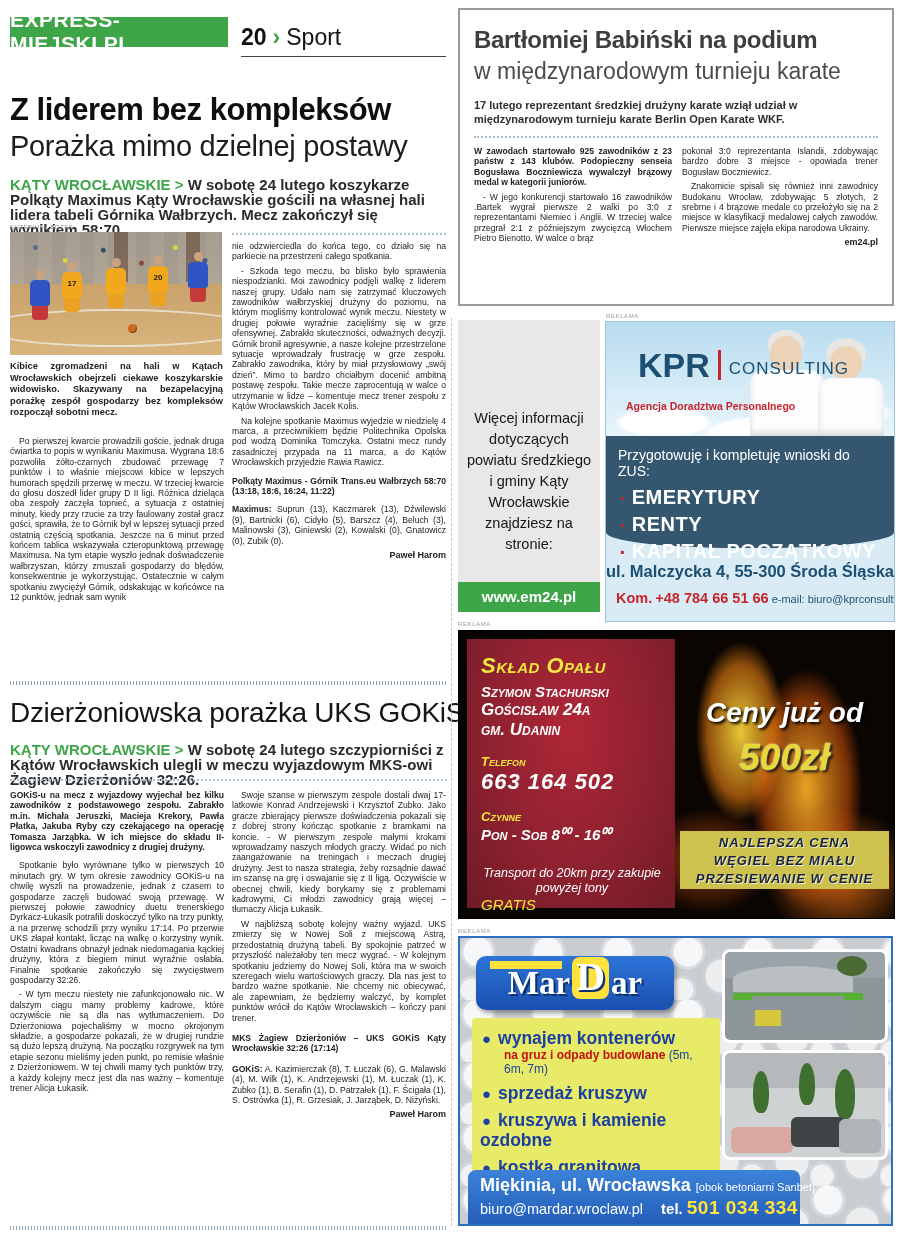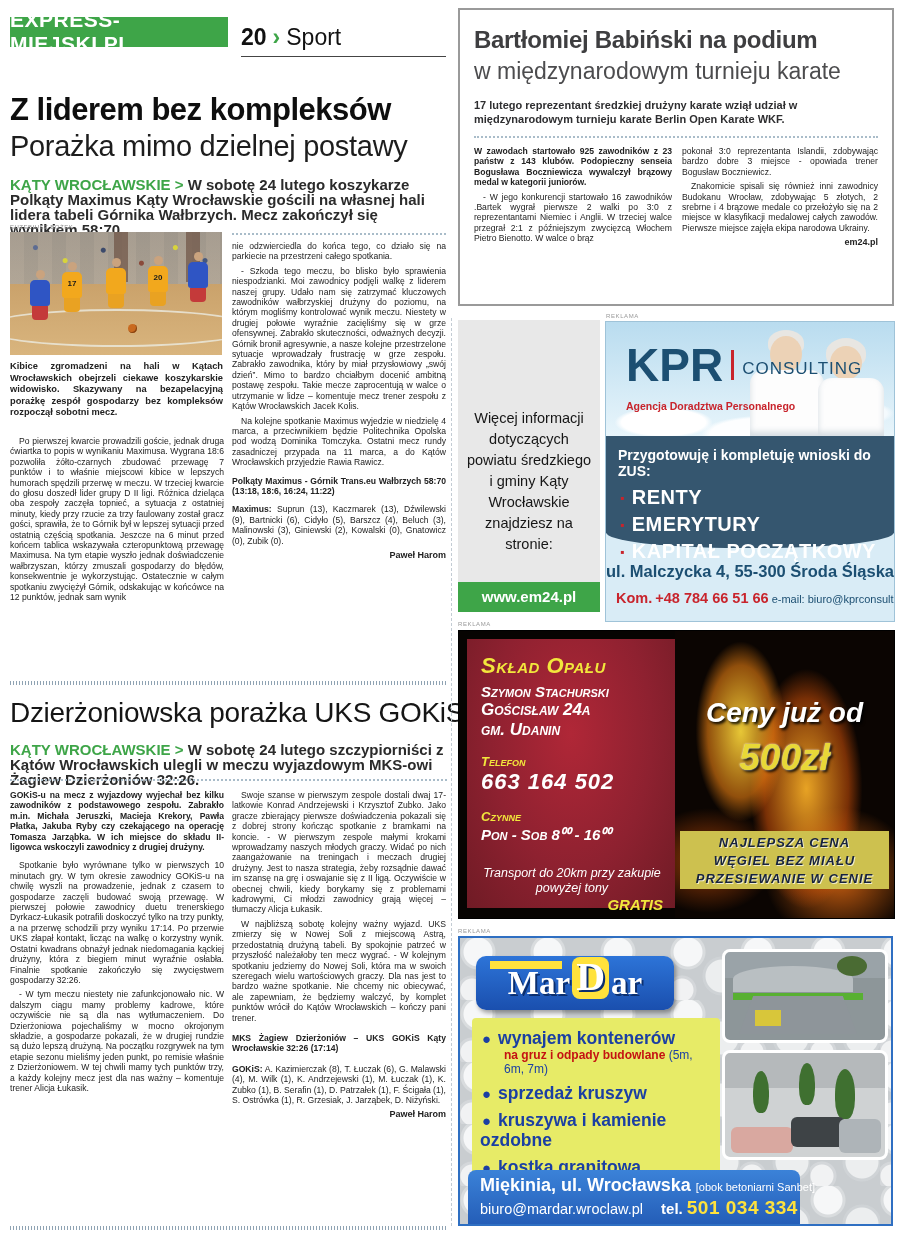--- a/index.html
+++ b/index.html
@@ -86,27 +86,27 @@
     background:
       radial-gradient(ellipse 70px 22px at 20% 88%,#fff 0 60%,transparent 70%),
       radial-gradient(ellipse 90px 26px at 55% 98%,#fdfeff 0 60%,transparent 70%),
       radial-gradient(ellipse 60px 18px at 85% 80%,#f4fafd 0 60%,transparent 72%),
       linear-gradient(#b9dcef,#e8f5fb);}
   .couple{position:absolute;right:4px;top:2px;width:150px;height:112px;}
   .c-head{position:absolute;border-radius:50%;background:#ecd2b6;}
   .c-hair{position:absolute;border-radius:50% 50% 40% 40%;background:#e8e6e2;}
   .c-shirt{position:absolute;border-radius:14px 14px 0 0;background:#fdfdfd;box-shadow:inset 0 -4px 6px rgba(150,170,185,.4);}
   .kpr-logo{position:absolute;left:20px;top:28px;display:flex;align-items:flex-end;}
-  .kpr-logo .big{font-size:46px;font-weight:bold;color:#1c4f72;line-height:30px;}
+  .kpr-logo .big{font-size:34px;font-weight:bold;color:#1c4f72;line-height:30px;margin-left:12px;}
   .kpr-logo .div{width:3px;height:30px;background:#C8242C;margin:0 8px;}
   .kpr-logo .small{font-size:17px;color:#1c4f72;letter-spacing:1px;line-height:22px;}
   .kpr-tag{position:absolute;left:20px;top:78px;font-size:10.5px;font-weight:bold;color:#C8242C;}
   .kpr-band{position:absolute;left:0;right:0;top:114px;height:112px;background:#35566F;color:#fff;
             border-radius:0 0 46% 46%/0 0 14% 14%;}
-  .kpr-band .hl{font-size:14px;font-weight:bold;padding:11px 12px 5px;}
+  .kpr-band .hl{font-size:14px;font-weight:normal;padding:11px 12px 5px;}
   .kpr-band ul{list-style:none;margin:0;padding:0 0 0 14px;}
   .kpr-band li{font-size:20px;font-weight:bold;letter-spacing:.5px;line-height:26px;}
   .kpr-band li .bl{color:#C8242C;font-size:12px;margin-right:7px;vertical-align:2px;}
   .kpr-addr{position:absolute;left:0;right:0;top:240px;text-align:center;font-size:16.5px;
             font-weight:bold;color:#1c4f72;}
   .kpr-contact{position:absolute;left:10px;right:6px;top:268px;font-size:11px;color:#1c4f72;white-space:nowrap;}
   .kpr-contact .ph{color:#C8242C;font-weight:bold;font-size:14.5px;}
 
   
   .coal{position:absolute;left:458px;top:630px;width:435px;height:287px;background:#070402;
@@ -117,21 +117,21 @@
   .coal-left .y{color:#f2e73c;}
   .sc{font-variant:small-caps;}
   .cl-title{font-size:22px;font-weight:bold;letter-spacing:.5px;}
   .cl-name{font-size:15px;font-weight:bold;margin-top:4px;}
   .cl-a1{font-size:17px;font-weight:bold;}
   .cl-a2{font-size:17px;font-weight:bold;}
   .cl-lab{font-size:13px;font-weight:bold;margin-top:14px;}
   .cl-tel{font-size:22px;font-weight:bold;letter-spacing:1px;}
   .cl-hours{font-size:15px;font-weight:bold;}
   .cl-trans{font-size:12.5px;text-align:center;margin:22px 12px 0 0;line-height:15px;}
-  .cl-gratis{font-size:15px;font-weight:bold;text-align:right;margin-right:12px;}
+  .cl-gratis{font-size:15px;font-weight:normal;text-align:left;margin-right:12px;}
   .coal-right{position:absolute;left:216px;top:0;right:0;bottom:0;overflow:hidden;
     background:
       radial-gradient(ellipse 60px 120px at 30% 35%,rgba(255,220,60,.9),rgba(255,140,20,.55) 55%,transparent 75%),
       radial-gradient(ellipse 70px 150px at 60% 55%,rgba(255,180,40,.9),rgba(230,90,10,.5) 60%,transparent 80%),
       radial-gradient(ellipse 100px 90px at 75% 85%,rgba(255,120,20,.8),transparent 75%),
       radial-gradient(ellipse 90px 70px at 15% 80%,rgba(255,100,10,.6),transparent 75%),
       #0b0502;}
   .price1{position:absolute;left:0;right:0;top:66px;text-align:center;color:#fff;font-style:italic;
           font-weight:bold;font-size:28px;text-shadow:2px 2px 3px #000;}
   .price2{position:absolute;left:0;right:0;top:106px;text-align:center;color:#e8d837;font-style:italic;
@@ -318,22 +318,22 @@
     </div>
     <div class="kpr-logo">
       <span class="big">KPR</span>
       <span class="div"></span>
       <span class="small">CONSULTING</span>
     </div>
     <div class="kpr-tag">Agencja Doradztwa Personalnego</div>
     <div class="kpr-band">
       <div class="hl">Przygotowuję i kompletuję wnioski do ZUS:</div>
       <ul>
+        <li><span class="bl">▪</span><span>EMERYTURY</span></li>
         <li><span class="bl">▪</span><span>RENTY</span></li>
-        <li><span class="bl">▪</span><span>EMERYTURY</span></li>
         <li><span class="bl">▪</span><span>KAPITAŁ POCZĄTKOWY</span></li>
       </ul>
     </div>
     <div class="kpr-addr">ul. Malczycka 4, 55-300 Środa Śląska</div>
     <div class="kpr-contact">
       <span class="ph">Kom.</span>
       <span class="ph">+48 784 66 51 66</span>
       <span>e-mail:</span>
       <span>biuro@kprconsulting.pl</span>
     </div>

